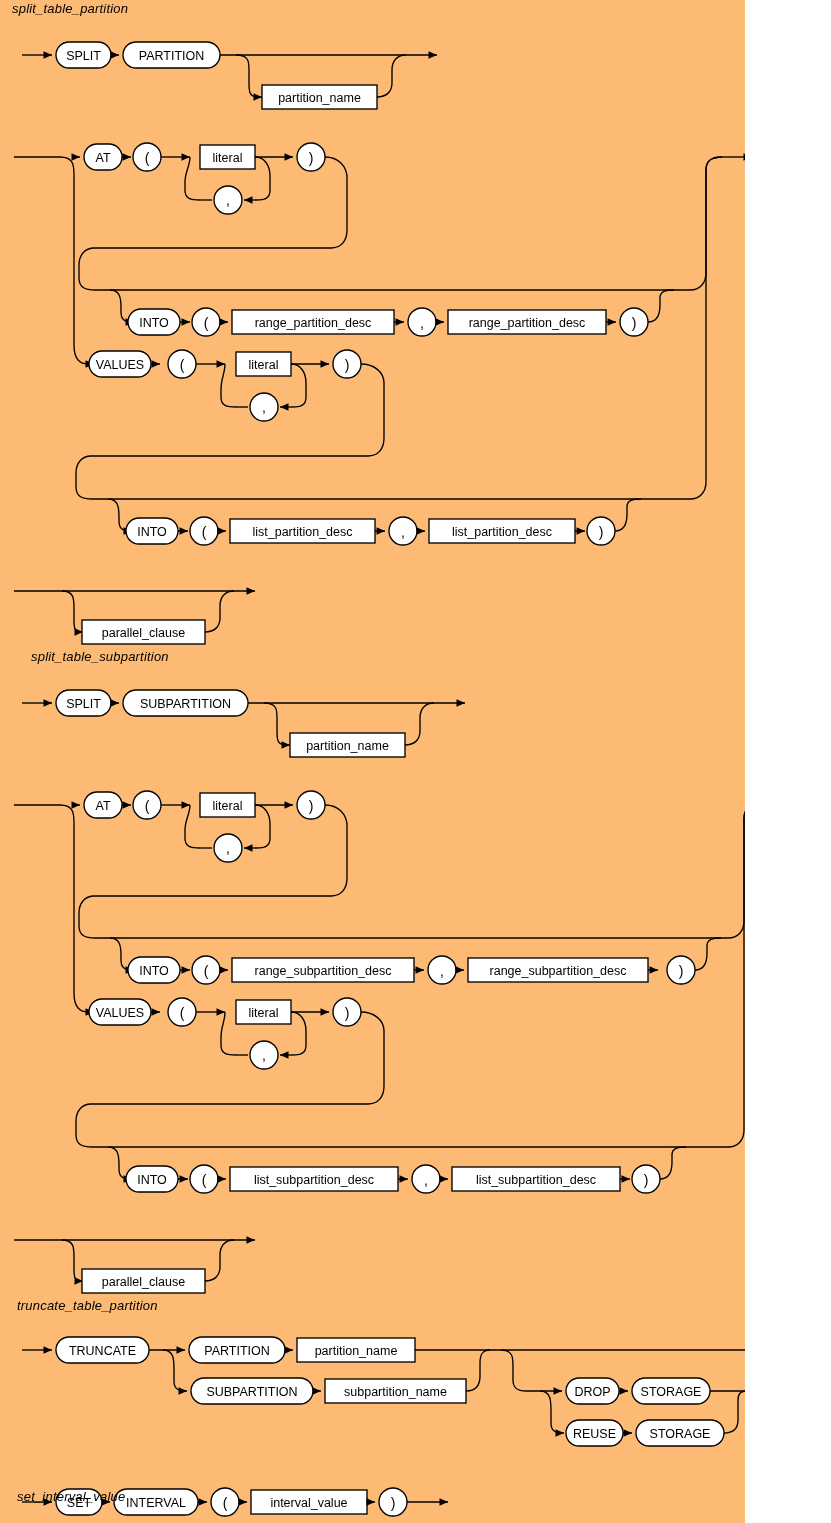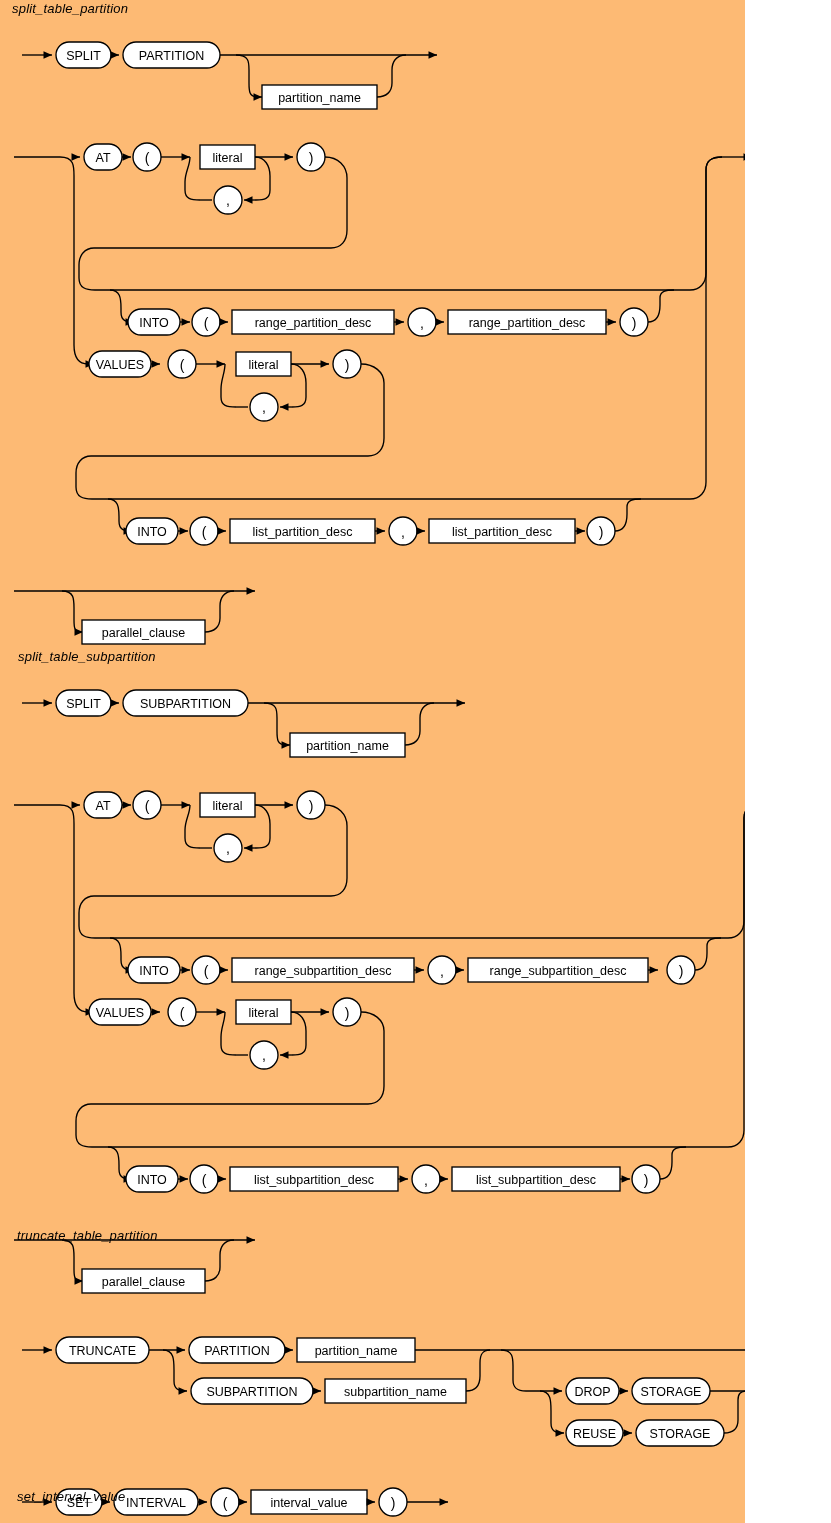--- a/index.html
+++ b/index.html
@@ -341,17 +341,17 @@
       <path class="ln" d="M239,1502 L247,1502" marker-end="url(#ar)"></path>
       <rect class="bx" x="251" y="1490" width="116" height="24"></rect>
       <text class="nt" x="309" y="1506.5" text-anchor="middle">interval_value</text>
       <path class="ln" d="M367,1502 L375,1502" marker-end="url(#ar)"></path>
       <ellipse class="ov" cx="393" cy="1502" rx="14" ry="14"></ellipse>
       <text class="punct" x="393" y="1507.5" text-anchor="middle">)</text>
       <path class="ln" d="M407,1502 L448,1502" marker-end="url(#ar)"></path>
     </g>
   </svg>
 
-  <div class="rr-label" style="left:18px;top:649px;">split_table_subpartition</div>
-  <div class="rr-label" style="left:17px;top:1228px;">truncate_table_partition</div>
+  <div class="rr-label" style="left:31px;top:649px;">split_table_subpartition</div>
+  <div class="rr-label" style="left:17px;top:1298px;">truncate_table_partition</div>
   <div class="rr-label" style="left:17px;top:1489px;">set_interval_value</div>
 
 </div>
 
 </body></html>

